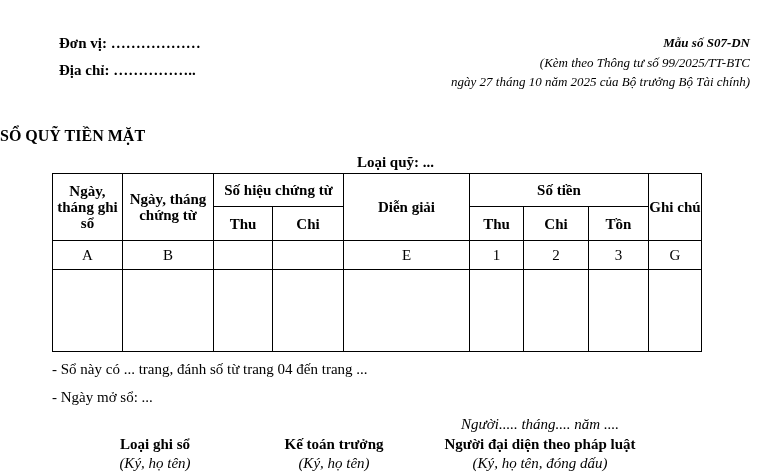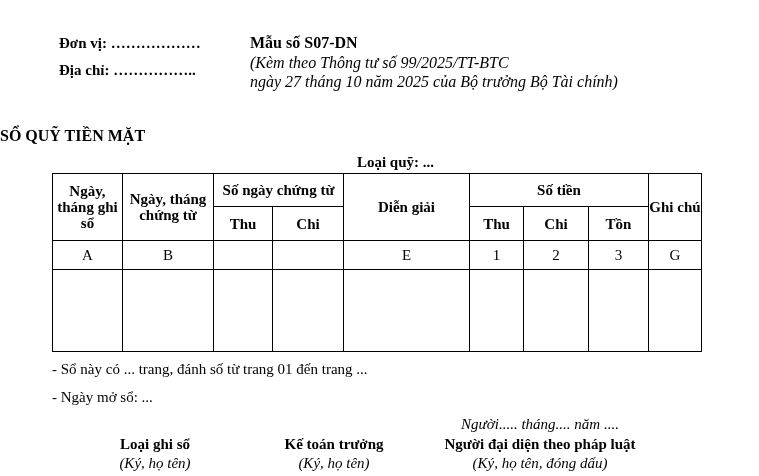--- a/index.html
+++ b/index.html
@@ -5,21 +5,21 @@
   html, body { margin: 0; padding: 0; background: #ffffff; }
   body {
     width: 759px; height: 476px; position: relative; overflow: hidden;
     font-family: "Liberation Serif", "DejaVu Serif", serif;
     color: #000;
   }
   .abs { position: absolute; }
   .b { font-weight: bold; }
   .i { font-style: italic; }
   .unit { left: 59px; font-size: 15px; font-weight: bold; }
-  .form-block { left: 290px; width: 500px; text-align: left; font-size: 16px; line-height: 18px; }
+  .form-block { left: 290px; width: 500px; text-align: right; font-size: 13px; line-height: 18px; font-style: italic; }
   .title { left: 0; width: 759px; text-align: left; font-weight: bold; font-size: 16px; }
   .subtitle { left: 0; width: 759px; text-align: center; font-weight: bold; font-size: 15px; }
 
   table.ledger {
     position: absolute; left: 52px; top: 173px;
     border-collapse: collapse; table-layout: fixed;
     font-size: 15px;
   }
   table.ledger td, table.ledger th {
     border: 1px solid #000; padding: 0; text-align: center; vertical-align: middle;
@@ -53,21 +53,21 @@
     <col style="width:126px">
     <col style="width:54px">
     <col style="width:65px">
     <col style="width:60px">
     <col style="width:53px">
   </colgroup>
   <tbody>
       <tr style="height:33px;">
     <th rowspan="2">Ngày, tháng ghi sổ</th>
     <th rowspan="2">Ngày, tháng chứng từ</th>
-    <th colspan="2">Số ngày chứng từ</th>
+    <th colspan="2">Số hiệu chứng từ</th>
     <th rowspan="2">Diễn giải</th>
     <th colspan="3">Số tiền</th>
     <th rowspan="2">Ghi chú</th>
   </tr>
   <tr style="height:34px;">
     <th>Thu</th>
     <th>Chi</th>
     <th>Thu</th>
     <th>Chi</th>
     <th>Tồn</th>
@@ -90,21 +90,21 @@
     <td class="blank"></td>
     <td class="blank"></td>
     <td class="blank"></td>
     <td class="blank"></td>
     <td class="blank"></td>
     <td class="blank"></td>
   </tr>
 </tbody>
   </table>
 
-<div class="abs note" style="top:361px;">- Sổ này có ... trang, đánh số từ trang 01 đến trang ...</div>
+<div class="abs note" style="top:361px;">- Sổ này có ... trang, đánh số từ trang 04 đến trang ...</div>
 <div class="abs note" style="top:389px;">- Ngày mở sổ: ...</div>
 
 <div class="abs sig i" style="top:416px; left:400px; width:280px;">Người..... tháng.... năm ....</div>
 
 <div class="abs sig b" style="top:436px; left:75px; width:160px;">Loại ghi sổ</div>
 <div class="abs sig i" style="top:455px; left:75px; width:160px;">(Ký, họ tên)</div>
 
 <div class="abs sig b" style="top:436px; left:254px; width:160px;">Kế toán trưởng</div>
 <div class="abs sig i" style="top:455px; left:254px; width:160px;">(Ký, họ tên)</div>
 

